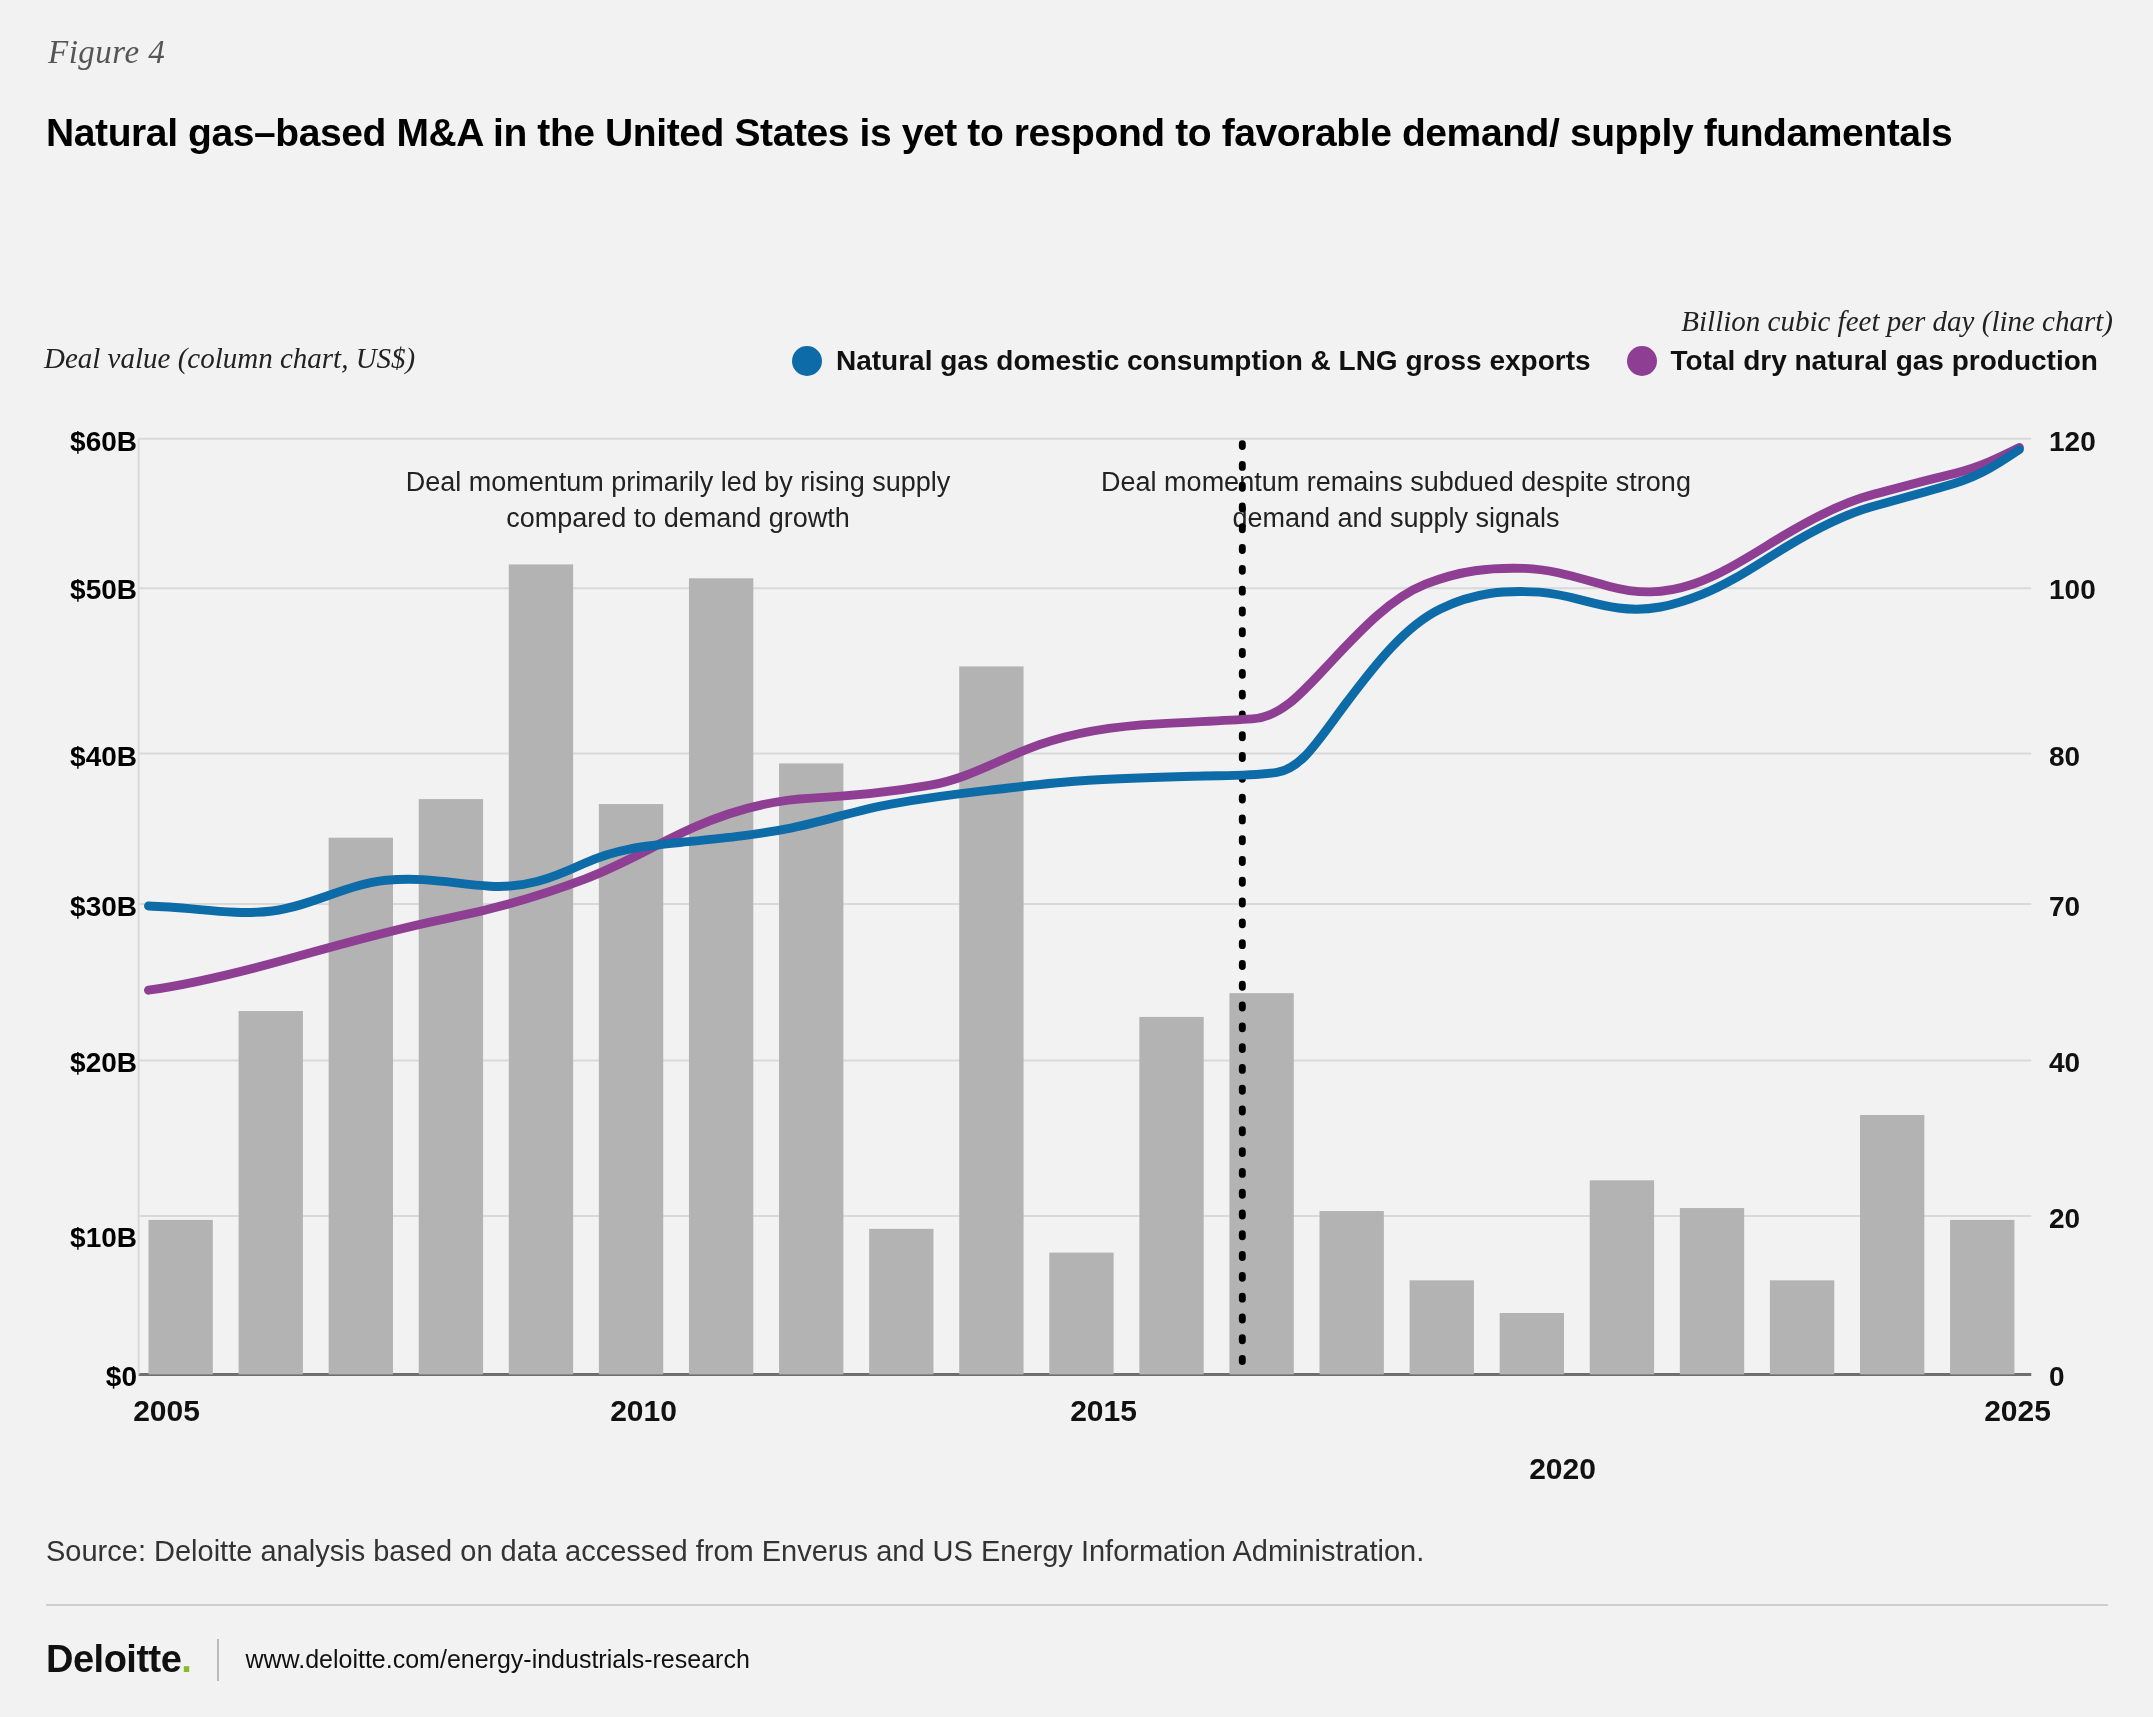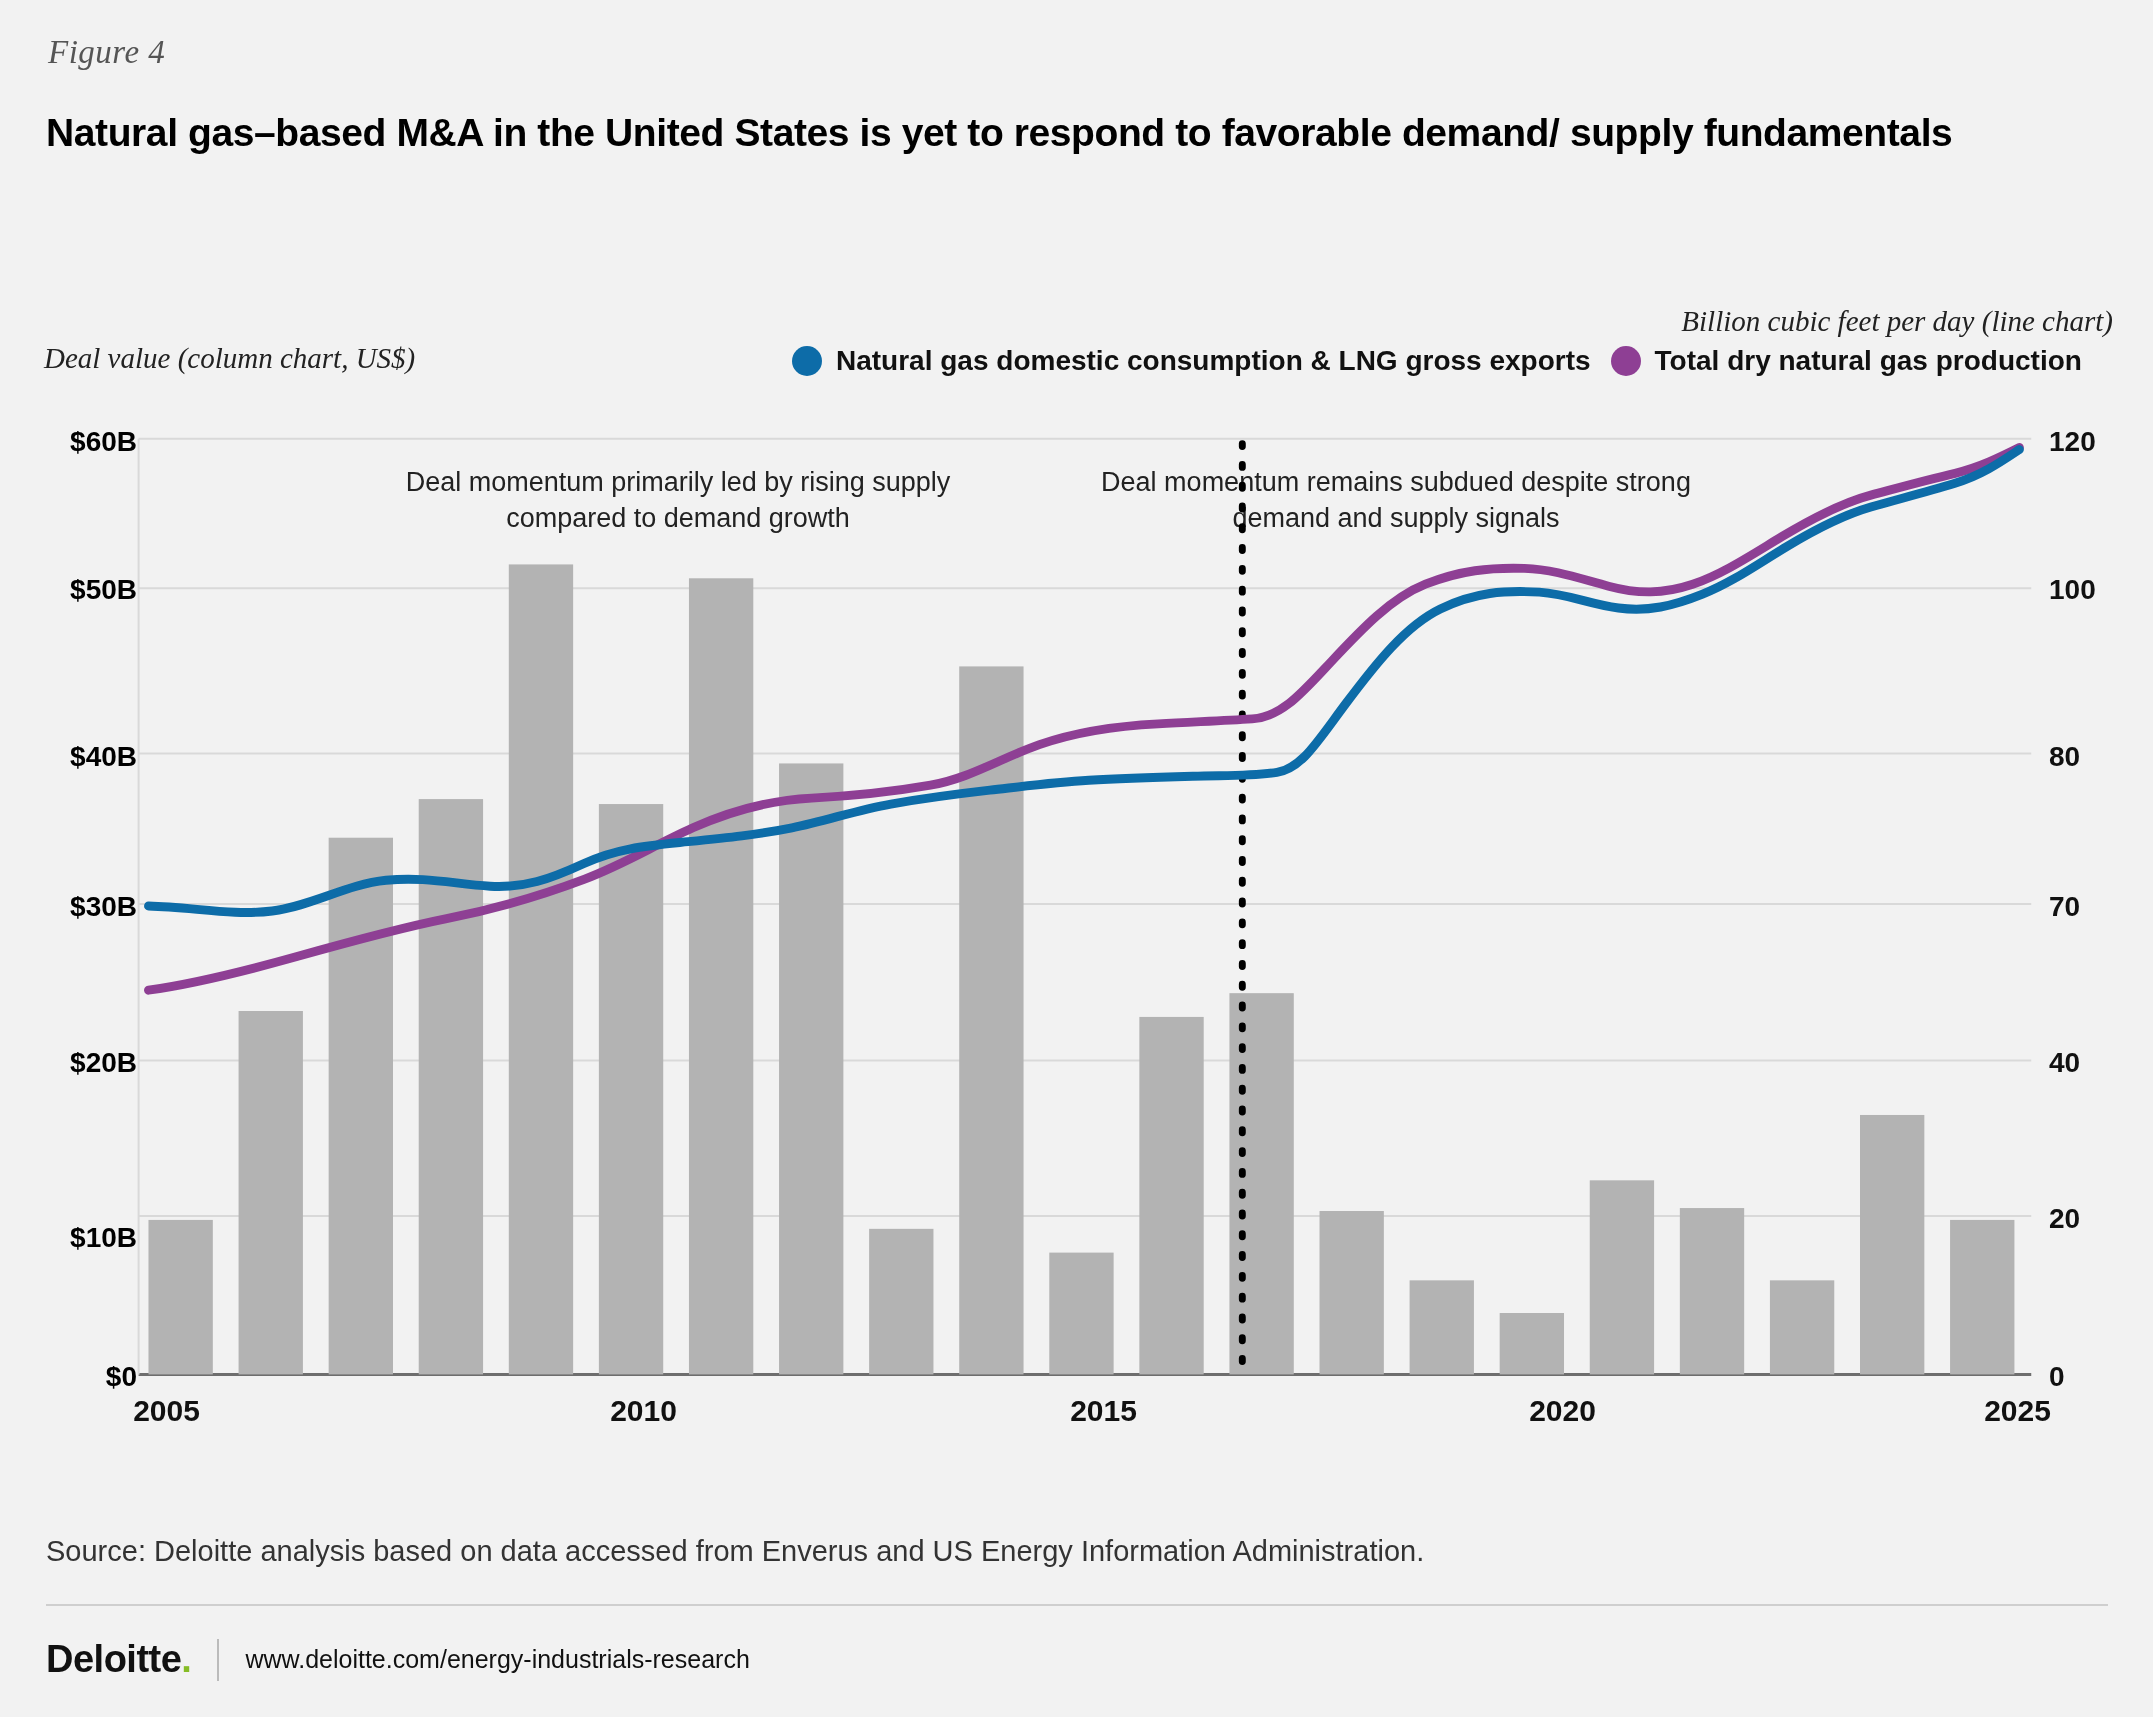--- a/index.html
+++ b/index.html
@@ -62,21 +62,21 @@
     font-size: 29px;
     color: #222;
     text-align: right;
   }
   .legend {
     position: absolute;
     left: 792px;
     top: 345px;
     display: flex;
     align-items: center;
-    gap: 20px;
+    gap: 36px;
   }
   .legend-item {
     display: flex;
     align-items: center;
     gap: 14px;
   }
   .legend-dot {
     width: 30px;
     height: 30px;
     border-radius: 50%;
@@ -211,21 +211,21 @@
   <div class="y-tick-right" style="left:2049px; top:574px;">100</div>
   <div class="y-tick-right" style="left:2049px; top:741px;">80</div>
   <div class="y-tick-right" style="left:2049px; top:891px;">70</div>
   <div class="y-tick-right" style="left:2049px; top:1047px;">40</div>
   <div class="y-tick-right" style="left:2049px; top:1203px;">20</div>
   <div class="y-tick-right" style="left:2049px; top:1361px;">0</div>
 
   <div class="x-tick" style="left:97px; top:1394px;">2005</div>
   <div class="x-tick" style="left:574px; top:1394px;">2010</div>
   <div class="x-tick" style="left:1034px; top:1394px;">2015</div>
-  <div class="x-tick" style="left:1493px; top:1394px;">2020</div>
+  <div class="x-tick" style="left:1493px; top:1452px;">2020</div>
   <div class="x-tick" style="left:1948px; top:1394px;">2025</div>
 
   <div class="annot annot-left">Deal momentum primarily led by rising supply compared to demand growth</div>
   <div class="annot annot-right">Deal momentum remains subdued despite strong demand and supply signals</div>
 
   <svg class="chart-area" viewBox="0 0 2175 1735" preserveAspectRatio="none">
 
     <g stroke="#d9d9d9" stroke-width="2">
       <line x1="140" y1="443" x2="2052" y2="443"></line>
       <line x1="140" y1="594" x2="2052" y2="594"></line>

